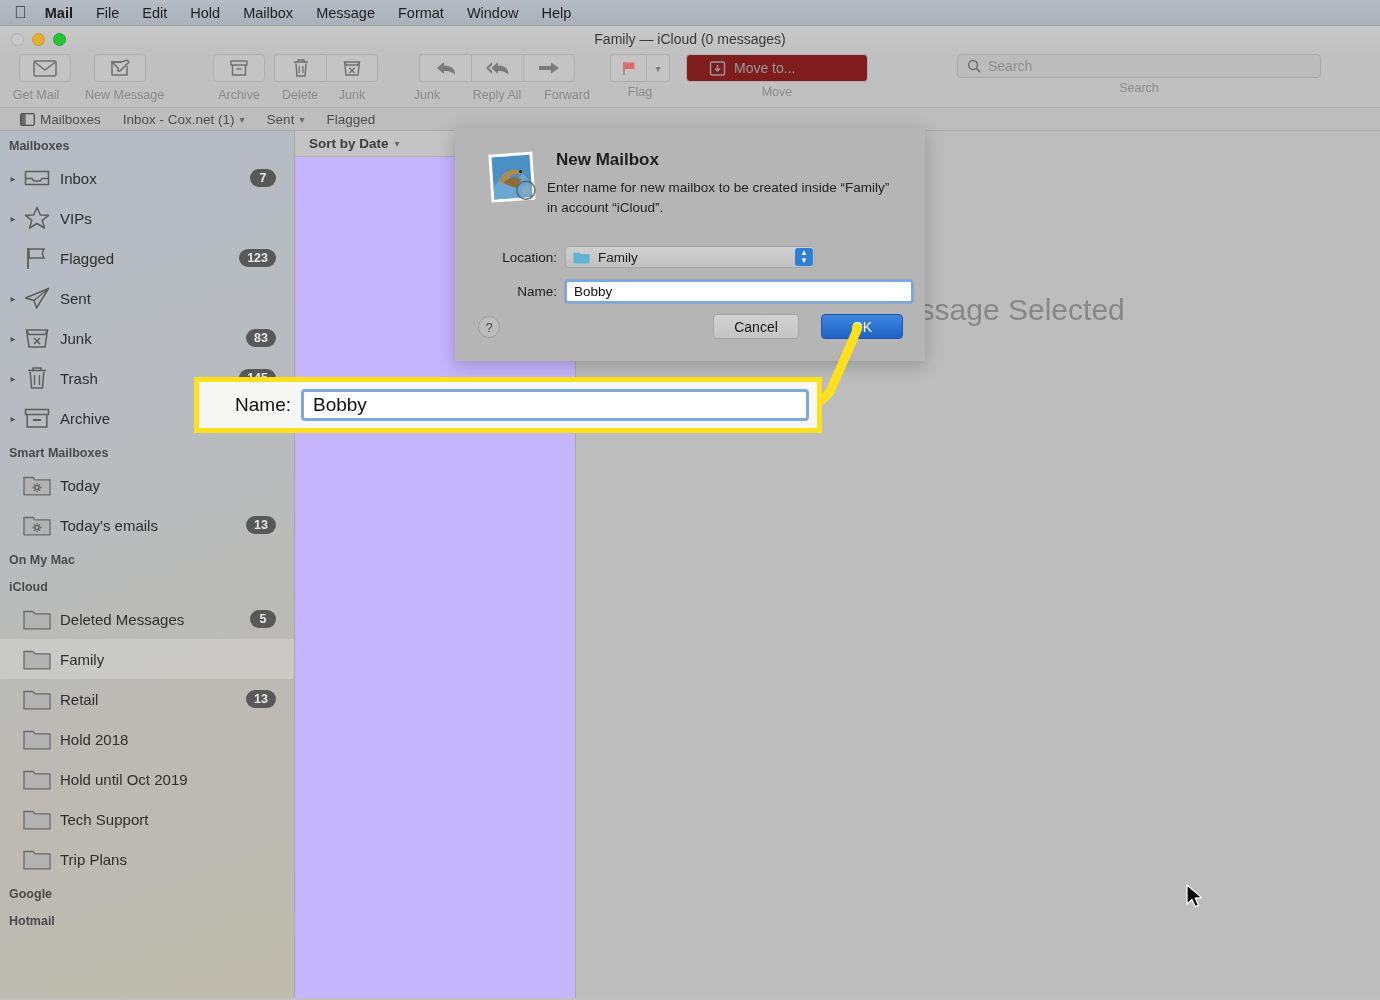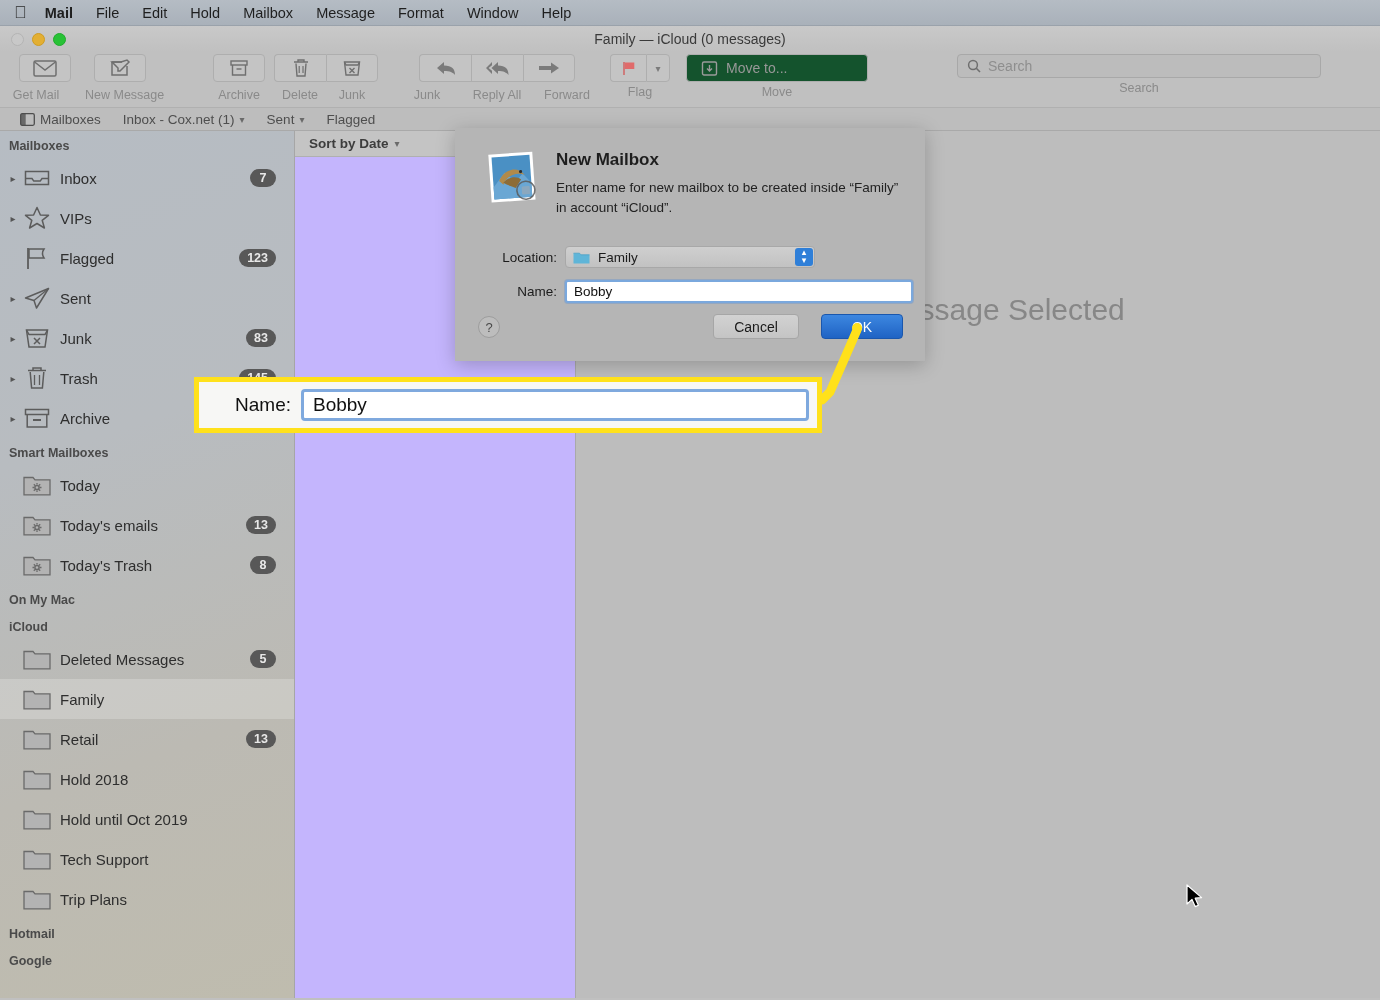--- a/index.html
+++ b/index.html
@@ -64,22 +64,22 @@
   .tlabel {
     width: 52px; text-align: center; font-size: 12.5px;
     color: #8a8a8a; margin-top: 6px; white-space: nowrap;
   }
   .tlabel.wide { width: 70px; }
   .gp-label { font-size: 12.5px; color: #8a8a8a; margin-top: 3px; }
   svg.ico { display: block; }
 
   .moveto {
     width: 182px; height: 28px; border-radius: 4px;
-    background: #14532d; border: 1px solid #aeaeae;
-    display: flex; align-items: center; padding-left: 14px; gap: 8px;
+    background: #7f1d1d; border: 1px solid #aeaeae;
+    display: flex; align-items: center; padding-left: 22px; gap: 8px;
   }
   .moveto-txt { font-size: 14px; color: #989898; }
   .searchbox {
     width: 364px; height: 24px; border-radius: 4px;
     background: #bcbcbc; border: 1px solid #a8a8a8;
     display: flex; align-items: center; padding-left: 9px; gap: 7px;
   }
   .search-txt { font-size: 14px; color: #8e8e8e; }
 
   
@@ -149,21 +149,21 @@
     background: #b5b5b5;
     box-shadow: 0 4px 18px rgba(0,0,0,0.22);
     z-index: 40;
   }
   .dlg-icon { position: absolute; left: 30px; top: 22px; }
   .dlg-title {
     position: absolute; left: 101px; top: 22px;
     font-size: 17px; font-weight: bold; color: #1e1e1e;
   }
   .dlg-msg {
-    position: absolute; left: 101px; top: 50px; width: 345px;
+    position: absolute; left: 92px; top: 50px; width: 345px;
     font-size: 13.5px; color: #222; line-height: 1.45;
   }
   .dlg-row-loc {
     position: absolute; left: 0; top: 118px; width: 100%;
     display: flex; align-items: center;
   }
   .dlg-row-name {
     position: absolute; left: 0; top: 152px; width: 100%;
     display: flex; align-items: center;
   }
@@ -507,34 +507,20 @@
                 <path d="M1 3.5h9l2 2.4h15v15H1z" fill="#b3b3b3" stroke="#6a6a6a" stroke-width="1.3"></path>
                 <g transform="translate(9.5,9)">
                   <circle cx="4.5" cy="4.5" r="2.1" fill="none" stroke="#6a6a6a" stroke-width="1.5"></circle>
                   <path d="M4.5 0v1.6M4.5 7.4V9M0 4.5h1.6M7.4 4.5H9M1.3 1.3l1.2 1.2M6.5 6.5l1.2 1.2M7.7 1.3 6.5 2.5M2.5 6.5 1.3 7.7" stroke="#6a6a6a" stroke-width="1.3"></path>
                 </g>
               </svg>
             </span>
             <span class="sb-label">Today's emails</span>
             <span class="badge">13</span>
           </div>
-          <div class="sb-row">
-            <span class="disc empty">▸</span>
-            <span class="sb-ico">
-              <svg width="28" height="23" viewBox="0 0 28 23">
-                <path d="M1 3.5h9l2 2.4h15v15H1z" fill="#b3b3b3" stroke="#6a6a6a" stroke-width="1.3"></path>
-                <g transform="translate(9.5,9)">
-                  <circle cx="4.5" cy="4.5" r="2.1" fill="none" stroke="#6a6a6a" stroke-width="1.5"></circle>
-                  <path d="M4.5 0v1.6M4.5 7.4V9M0 4.5h1.6M7.4 4.5H9M1.3 1.3l1.2 1.2M6.5 6.5l1.2 1.2M7.7 1.3 6.5 2.5M2.5 6.5 1.3 7.7" stroke="#6a6a6a" stroke-width="1.3"></path>
-                </g>
-              </svg>
-            </span>
-            <span class="sb-label">Today's Trash</span>
-            <span class="badge">8</span>
-          </div>
           <div class="sb-header">On My Mac</div>
           <div class="sb-header">iCloud</div>
           <div class="sb-row">
             <span class="disc empty">▸</span>
             <span class="sb-ico">
               <svg width="28" height="23" viewBox="0 0 28 23">
                 <path d="M1 3.5h9l2 2.4h15v15H1z" fill="#b3b3b3" stroke="#6a6a6a" stroke-width="1.3"></path>
               </svg>
             </span>
             <span class="sb-label">Deleted Messages</span>
@@ -588,22 +574,22 @@
           </div>
           <div class="sb-row">
             <span class="disc empty">▸</span>
             <span class="sb-ico">
               <svg width="28" height="23" viewBox="0 0 28 23">
                 <path d="M1 3.5h9l2 2.4h15v15H1z" fill="#b3b3b3" stroke="#6a6a6a" stroke-width="1.3"></path>
               </svg>
             </span>
             <span class="sb-label">Trip Plans</span>
           </div>
+          <div class="sb-header">Google</div>
           <div class="sb-header">Hotmail</div>
-          <div class="sb-header">Google</div>
         </div>
 
       <div class="msglist">
         <div class="sortbar">
           <span class="sort-txt">Sort by Date</span>
           <span class="chev">▾</span>
         </div>
       </div>
 
       <div class="preview">

